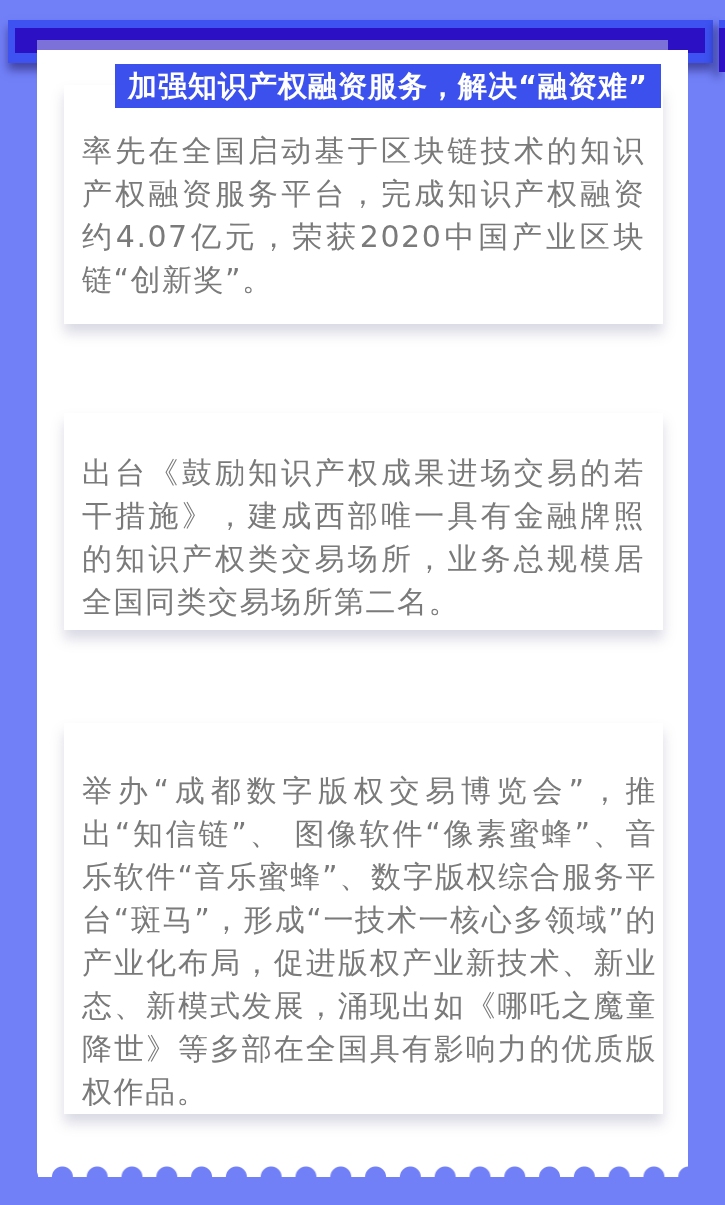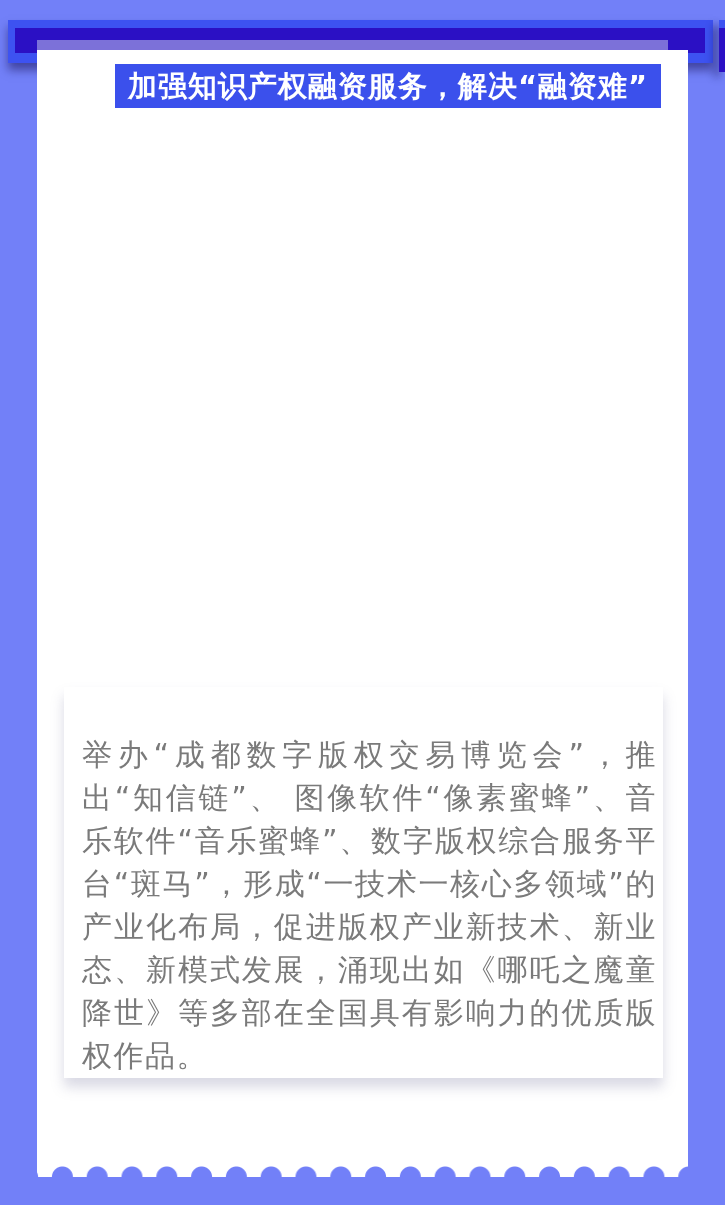--- a/index.html
+++ b/index.html
@@ -67,21 +67,21 @@
   
   .card{
     position:absolute;left:27px;width:599px;
     background:#FFFFFF;
     box-shadow:0 9px 12px rgba(130,130,165,.30);
     z-index:4;
     box-sizing:border-box;
   }
   .card-1{top:35px;height:239px;padding:44px 18px 0 18px;}
   .card-2{top:363px;height:217px;padding:38px 18px 0 18px;}
-  .card-3{top:637px;height:391px;padding:46px 6px 0 18px;}
+  .card-3{top:673px;height:391px;padding:46px 6px 0 18px;}
   .card p{
     margin:0;
     color:#7A7A7A;
     font-size:30px;
     line-height:43px;
     letter-spacing:1.5px;
     text-align:justify;
     text-justify:inter-character;
   }
 </style>
@@ -92,21 +92,27 @@
 
   <div class="top-bar">
     <div class="top-bar-inner"></div>
   </div>
   <div class="right-edge"></div>
   <div class="purple-band"></div>
 
   <div class="page">
 
     <div class="banner banner-1">加强知识产权融资服务，解决“融资难”</div>
+    <div class="card card-1">
+      <p>率先在全国启动基于区块链技术的知识产权融资服务平台，完成知识产权融资约4.07亿元，荣获2020中国产业区块链“创新奖”。</p>
+    </div>
 
+    <div class="card card-2">
+      <p>出台《鼓励知识产权成果进场交易的若干措施》，建成西部唯一具有金融牌照的知识产权类交易场所，业务总规模居全国同类交易场所第二名。</p>
+    </div>
 
     <div class="card card-3">
       <p>举办“成都数字版权交易博览会”，推出“知信链”、 图像软件“像素蜜蜂”、音乐软件“音乐蜜蜂”、数字版权综合服务平台“斑马”，形成“一技术一核心多领域”的产业化布局，促进版权产业新技术、新业态、新模式发展，涌现出如《哪吒之魔童降世》等多部在全国具有影响力的优质版权作品。</p>
     </div>
 
   </div>
 
 </div>
 
 </body></html>

